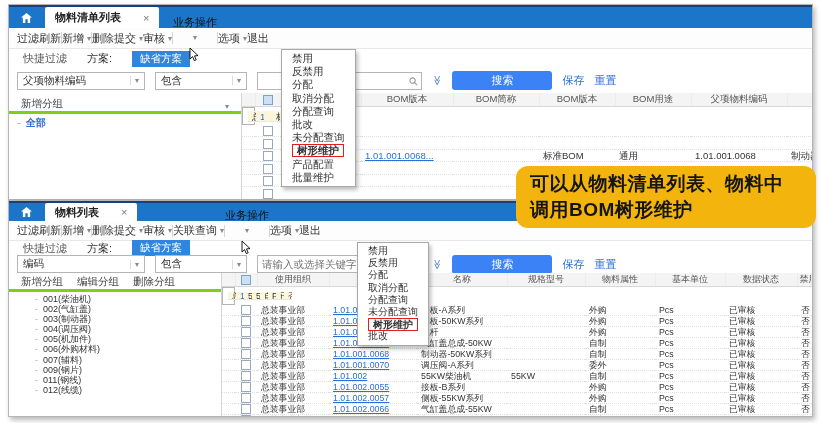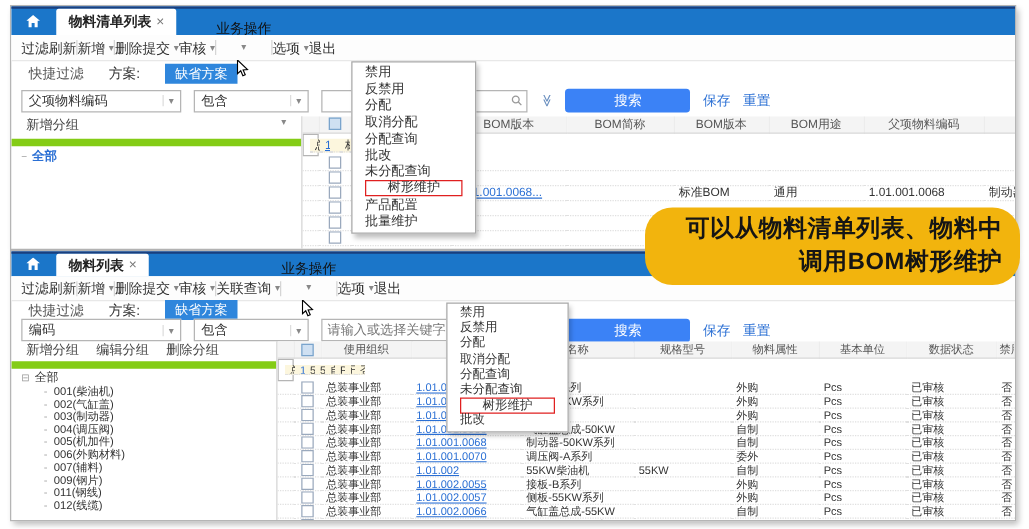--- a/index.html
+++ b/index.html
@@ -9,21 +9,21 @@
   }
   .panel{position:absolute;left:8px;width:805px;background:#fff;border:1px solid #b5b5b5;
          box-shadow:2px 3px 5px rgba(0,0,0,.28);box-sizing:border-box;display:flex;flex-direction:column;overflow:hidden;}
   .p-top{top:4px;height:196px;z-index:1;}
   .p-bot{top:200px;height:217px;z-index:2;}
 
   
   .tabbar{background:#1b76c9;border-top:2px solid #1a3f7e;display:flex;align-items:stretch;flex:none;}
   .p-top .tabbar{height:21px;} .p-bot .tabbar{height:18px;}
   .home-tab{width:34px;display:flex;align-items:center;justify-content:center;color:#fff;}
-  .doc-tab{background:#fff;display:flex;align-items:center;gap:4px;padding:0 10px;margin-left:2px;
+  .doc-tab{background:#fff;display:flex;align-items:center;gap:22px;padding:0 10px;margin-left:2px;
            font-weight:bold;font-size:11px;color:#222;border-radius:2px 2px 0 0;}
   .tab-close{color:#777;font-weight:normal;font-size:11px;}
 
   
   .toolbar{display:flex;align-items:center;gap:0;padding:0 8px;background:#fdfdfd;
            border-bottom:1px solid #e8e8e8;font-size:11px;flex:none;}
   .p-top .toolbar{height:20px;} .p-bot .toolbar{height:19px;}
   .tb-item{display:flex;align-items:center;gap:3px;white-space:nowrap;position:relative;cursor:default;}
   .tb-arrow{color:#888;font-size:8px;}
   .tb-sep{width:1px;height:12px;background:#d5d5d5;}
@@ -48,22 +48,22 @@
   .mag{flex:none;margin-right:3px;}
   .chev{color:#6a8fbf;font-size:10px;display:inline-block;transform:rotate(90deg);}
   .search-btn{background:#3b82f6;color:#fff;border-radius:3px;font-size:11px;width:100px;height:19px;
               display:flex;align-items:center;justify-content:center;}
   .flink{color:#2a6fd4;font-size:11px;}
 
   
   .pbody{flex:1;display:flex;min-height:0;}
   .sidebar{border-right:1px solid #d5d5d5;flex:none;display:flex;flex-direction:column;overflow:hidden;}
   .p-top .sidebar{width:232px;} .p-bot .sidebar{width:212px;}
-  .side-head{display:flex;align-items:flex-start;gap:14px;padding:0 12px;font-size:10.5px;color:#444;
-             border-bottom:6px solid #84cc16;flex:none;}
+  .side-head{display:flex;align-items:flex-end;gap:14px;padding:0 12px;font-size:10.5px;color:#444;
+             border-bottom:3px solid #84cc16;flex:none;}
   .p-top .side-head{height:18px;justify-content:space-between;} .p-bot .side-head{height:16px;}
   .tree{padding:2px 0 0 8px;overflow:hidden;}
   .tree-root{font-size:9.5px;color:#333;line-height:11px;}
   .tree-exp{color:#999;font-size:8px;margin-right:4px;}
   .tree-item{font-size:9px;color:#333;line-height:10.1px;padding-left:18px;white-space:nowrap;}
   .tree-dash{color:#aaa;margin-right:5px;}
   .tree-all-link{color:#2a6fd4;font-weight:bold;font-size:10px;line-height:14px;}
 
   .tablewrap{flex:1;overflow:hidden;min-width:0;}
   table.grid{border-collapse:collapse;table-layout:fixed;width:100%;}
@@ -78,26 +78,26 @@
   .gutter{padding:0 !important;text-align:center;color:#666;font-size:7px;}
   .cb{display:inline-block;width:8px;height:8px;border:1px solid #9aa9bd;background:#fff;position:relative;vertical-align:middle;}
   .cb.hd{background:#cfe0f2;border-color:#7aa4cc;}
 
   
   .menu{position:absolute;background:#fff;border:1px solid #a8a8a8;box-shadow:2px 3px 4px rgba(0,0,0,.25);
         z-index:60;padding:2px 0;}
   .menu-item{padding:0 10px;color:#333;white-space:nowrap;cursor:default;}
   .menu-top .menu-item{font-size:10.5px;height:13.2px;line-height:13.2px;}
   .menu-bot .menu-item{font-size:10px;height:12.2px;line-height:12.2px;}
-  .redbox{border:1px solid #e02020;padding:0 17px;display:inline-block;line-height:11px;}
+  .redbox{border:1px solid #e02020;padding:0 4px;display:inline-block;line-height:11px;font-weight:bold;}
 
   
-  .callout{position:absolute;left:516px;top:166px;width:300px;height:62px;background:#f2b40d;border-radius:22px;
+  .callout{position:absolute;left:516px;top:166px;width:300px;height:62px;background:#f2b40d;border-radius:12px;
            z-index:100;display:flex;align-items:center;padding:2px 14px;box-sizing:border-box;
-           font-size:19px;font-weight:bold;color:#151515;line-height:1.35;letter-spacing:.5px;text-align:right;}
+           font-size:19px;font-weight:bold;color:#151515;line-height:1.35;letter-spacing:.5px;}
 </style>
 </head>
 <body>
 
 <div class="panel p-top" id="panel-bom">
     <div class="tabbar">
       <span class="home-tab">
         <span><svg width="11" height="10" viewBox="0 0 12 11">
             <path d="M6 0 L12 5 L10 5 L10 11 L7.3 11 L7.3 7 L4.7 7 L4.7 11 L2 11 L2 5 L0 5 Z" fill="#fff"></path>
           </svg></span>
@@ -387,21 +387,20 @@
       <span class="flink">重置</span>
     </div>
     <div class="pbody">
       <div class="sidebar">
         <div class="side-head">
           <span>新增分组</span>
           <span>编辑分组</span>
           <span>删除分组</span>
         </div>
         <div class="tree">
-          <div class="tree-root"><span class="tree-exp">⊟</span><span>全部</span></div>
           <div class="tree-item"><span class="tree-dash">-</span><span>001(柴油机)</span></div>
           <div class="tree-item"><span class="tree-dash">-</span><span>002(气缸盖)</span></div>
           <div class="tree-item"><span class="tree-dash">-</span><span>003(制动器)</span></div>
           <div class="tree-item"><span class="tree-dash">-</span><span>004(调压阀)</span></div>
           <div class="tree-item"><span class="tree-dash">-</span><span>005(机加件)</span></div>
           <div class="tree-item"><span class="tree-dash">-</span><span>006(外购材料)</span></div>
           <div class="tree-item"><span class="tree-dash">-</span><span>007(辅料)</span></div>
           <div class="tree-item"><span class="tree-dash">-</span><span>009(钢片)</span></div>
           <div class="tree-item"><span class="tree-dash">-</span><span>011(钢线)</span></div>
           <div class="tree-item"><span class="tree-dash">-</span><span>012(线缆)</span></div>

